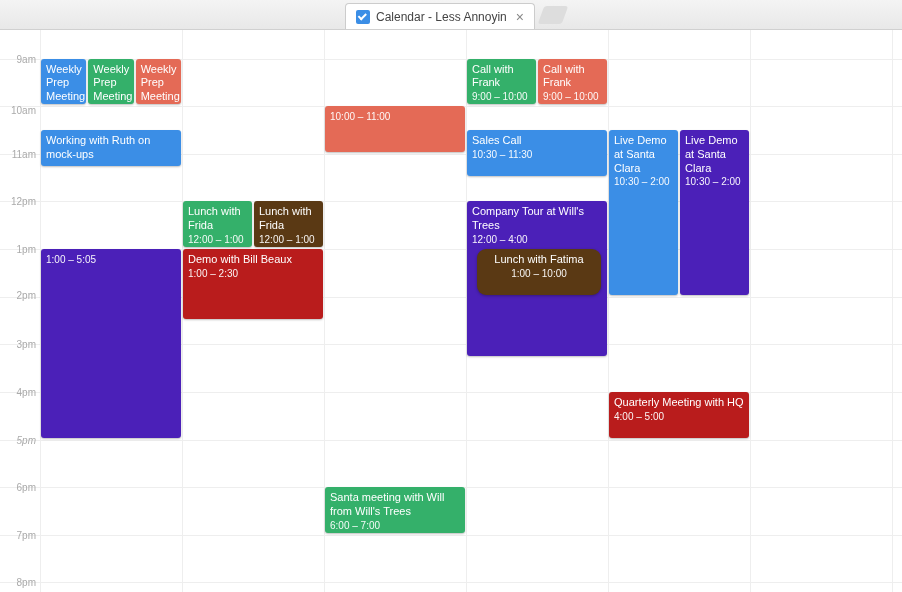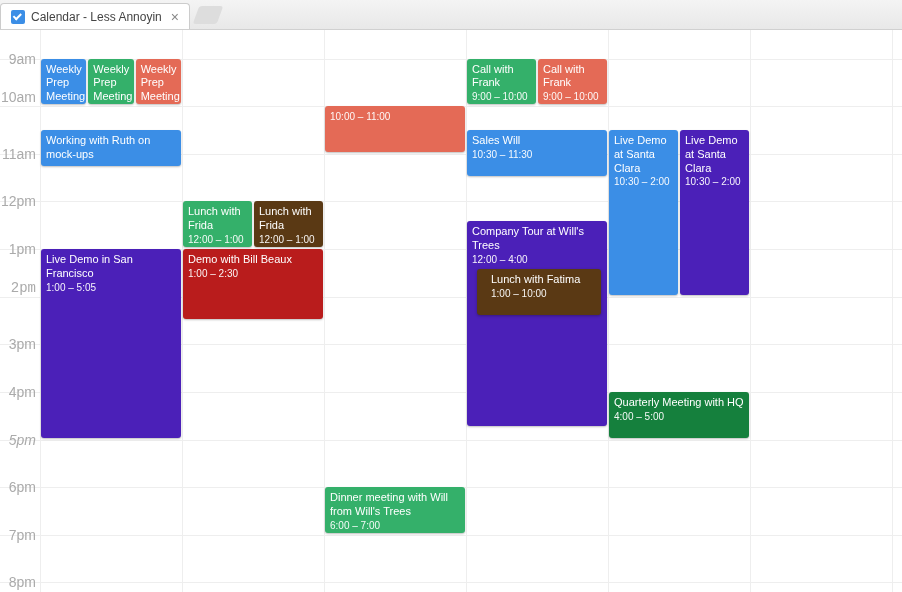--- a/index.html
+++ b/index.html
@@ -4,21 +4,23 @@
 <style>
   * { box-sizing: border-box; margin: 0; padding: 0; }
   body { font-family: Arial, Helvetica, sans-serif; background: #fff; }
   
   
   .tab-bar {
     height: 30px;
     background: linear-gradient(#f4f4f4, #e8e8e8);
     display: flex;
     align-items: flex-end;
+    padding-left: 8px;
     border-bottom: 1px solid #d0d0d0;
+    justify-content: center;
   }
   .tab {
     background: #fff;
     height: 26px;
     display: flex;
     align-items: center;
     padding: 0 10px;
     border: 1px solid #ccc;
     border-bottom: none;
     border-radius: 4px 4px 0 0;
@@ -57,21 +59,21 @@
     width: 100%;
     height: 562px; 
     overflow: hidden;
   }
   .time-col {
     position:absolute; left:0; top:0; width:40px; height:100%;
   }
   .time-label {
     position:absolute;
     right:4px;
-    font-size:14px;
+    font-size:10px;
     color:#aaa;
     transform: translateY(-50%);
   }
   .grid {
     position:absolute;
     left: 0; right:0; top:0; bottom:0;
   }
   .hline {
     position:absolute; left:0; right:0; height:1px; background:#eee;
   }
@@ -89,27 +91,28 @@
     line-height:1.25;
     box-shadow: 0 1px 2px rgba(0,0,0,0.25);
     overflow:hidden;
     cursor:pointer;
   }
   .event .title-line { font-weight:400; }
   .event .time-line { font-size:10px; opacity:0.95; margin-top:1px;}
   
   .nested {
     position:absolute;
-    border-radius:3px;
-    padding:4px 14px;
+    border-radius:9px;
+    padding:4px 2px;
     color:#fff;
     font-size:11px;
     line-height:1.25;
     box-shadow: 0 1px 3px rgba(0,0,0,0.3);
     cursor:pointer;
+    text-align:center;
   }
 </style>
 </head>
 <body>
 
 <div class="tab-bar">
   <div class="tab">
     <span class="tab-icon"></span>
     <span>Calendar - Less Annoyin</span>
     <span class="tab-close">×</span>
@@ -135,25 +138,25 @@
         <div class="vline" style="left: 40px;"></div>
         <div class="vline" style="left: 182px;"></div>
         <div class="vline" style="left: 324px;"></div>
         <div class="vline" style="left: 466px;"></div>
         <div class="vline" style="left: 608px;"></div>
         <div class="vline" style="left: 750px;"></div>
         <div class="vline" style="left: 892px;"></div>
       </div>
     <div class="time-col" id="timecol">
         <div class="time-label" style="top: 28.5763px;">9am</div>
-        <div class="time-label" style="top: 67px;">10am</div>
+        <div class="time-label" style="top: 80px;">10am</div>
         <div class="time-label" style="top: 123.831px;">11am</div>
         <div class="time-label" style="top: 171.458px;">12pm</div>
         <div class="time-label" style="top: 219.085px;">1pm</div>
-        <div class="time-label" style="top: 258px; font-family: Liberation Mono, monospace;">2pm</div>
+        <div class="time-label" style="top: 265px;">2pm</div>
         <div class="time-label" style="top: 314.339px;">3pm</div>
         <div class="time-label" style="top: 361.966px;">4pm</div>
         <div class="time-label" style="top: 409.593px; font-style: italic;">5pm</div>
         <div class="time-label" style="top: 457.22px;">6pm</div>
         <div class="time-label" style="top: 504.847px;">7pm</div>
         <div class="time-label" style="top: 552.475px;">8pm</div>
       </div>
     <div id="events">
         <div class="event" style="left: 41px; width: 45.3333px; top: 28.5763px; height: 45.6271px; background: rgb(59, 142, 230);">
           <div class="title-line">Weekly Prep Meeting</div>
@@ -161,69 +164,68 @@
         <div class="event" style="left: 88.3333px; width: 45.3333px; top: 28.5763px; height: 45.6271px; background: rgb(52, 176, 106);">
           <div class="title-line">Weekly Prep Meeting</div>
         </div>
         <div class="event" style="left: 135.667px; width: 45.3333px; top: 28.5763px; height: 45.6271px; background: rgb(228, 106, 86);">
           <div class="title-line">Weekly Prep Meeting</div>
         </div>
         <div class="event" style="left: 41px; width: 140px; top: 100.017px; height: 36.1017px; background: rgb(59, 142, 230);">
           <div class="title-line">Working with Ruth on mock-ups</div>
         </div>
         <div class="event" style="left: 41px; width: 140px; top: 219.085px; height: 188.508px; background: rgb(75, 32, 184);">
-          <div class="title-line">Live Demo in San Francisco</div>
           <div class="time-line">1:00 – 5:05</div>
         </div>
         <div class="event" style="left: 183px; width: 69px; top: 171.458px; height: 45.6271px; background: rgb(52, 176, 106);">
           <div class="title-line">Lunch with Frida</div>
           <div class="time-line">12:00 – 1:00</div>
         </div>
         <div class="event" style="left: 254px; width: 69px; top: 171.458px; height: 45.6271px; background: rgb(90, 57, 20);">
           <div class="title-line">Lunch with Frida</div>
           <div class="time-line">12:00 – 1:00</div>
         </div>
         <div class="event" style="left: 183px; width: 140px; top: 219.085px; height: 69.4407px; background: #b91c1c;">
           <div class="title-line">Demo with Bill Beaux</div>
           <div class="time-line">1:00 – 2:30</div>
         </div>
         <div class="event" style="left: 325px; width: 140px; top: 76.2034px; height: 45.6271px; background: rgb(228, 106, 86);">
           <div class="time-line">10:00 – 11:00</div>
         </div>
         <div class="event" style="left: 325px; width: 140px; top: 457.22px; height: 45.6271px; background: rgb(52, 176, 106);">
-          <div class="title-line">Dinner meeting with Will from Will's Trees</div>
+          <div class="title-line">Santa meeting with Will from Will's Trees</div>
           <div class="time-line">6:00 – 7:00</div>
         </div>
         <div class="event" style="left: 467px; width: 69px; top: 28.5763px; height: 45.6271px; background: rgb(52, 176, 106);">
           <div class="title-line">Call with Frank</div>
           <div class="time-line">9:00 – 10:00</div>
         </div>
         <div class="event" style="left: 538px; width: 69px; top: 28.5763px; height: 45.6271px; background: rgb(228, 106, 86);">
           <div class="title-line">Call with Frank</div>
           <div class="time-line">9:00 – 10:00</div>
         </div>
         <div class="event" style="left: 467px; width: 140px; top: 100.017px; height: 45.6271px; background: rgb(59, 142, 230);">
-          <div class="title-line">Sales Will</div>
+          <div class="title-line">Sales Call</div>
           <div class="time-line">10:30 – 11:30</div>
         </div>
-        <div class="event" style="left: 467px; width: 140px; top: 171.458px; height: 205px; background: rgb(75, 32, 184); margin-top: 20px;">
+        <div class="event" style="left: 467px; width: 140px; top: 171.458px; height: 155px; background: rgb(75, 32, 184);">
           <div class="title-line">Company Tour at Will's Trees</div>
           <div class="time-line">12:00 – 4:00</div>
           <div class="nested" style="left: 10px; right: 6px; top: 47.6271px; height: 45.6271px; background: rgb(90, 57, 20);">
             <div class="title-line">Lunch with Fatima</div>
             <div class="time-line">1:00 – 10:00</div>
           </div>
         </div>
         <div class="event" style="left: 609px; width: 69px; top: 100.017px; height: 164.695px; background: rgb(59, 142, 230);">
           <div class="title-line">Live Demo at Santa Clara</div>
           <div class="time-line">10:30 – 2:00</div>
         </div>
         <div class="event" style="left: 680px; width: 69px; top: 100.017px; height: 164.695px; background: rgb(75, 32, 184);">
           <div class="title-line">Live Demo at Santa Clara</div>
           <div class="time-line">10:30 – 2:00</div>
         </div>
-        <div class="event" style="left: 609px; width: 140px; top: 361.966px; height: 45.6271px; background: #15803d;">
+        <div class="event" style="left: 609px; width: 140px; top: 361.966px; height: 45.6271px; background: #b91c1c;">
           <div class="title-line">Quarterly Meeting with HQ</div>
           <div class="time-line">4:00 – 5:00</div>
         </div>
       </div>
   </div>
 </div>
 
 </body></html>

